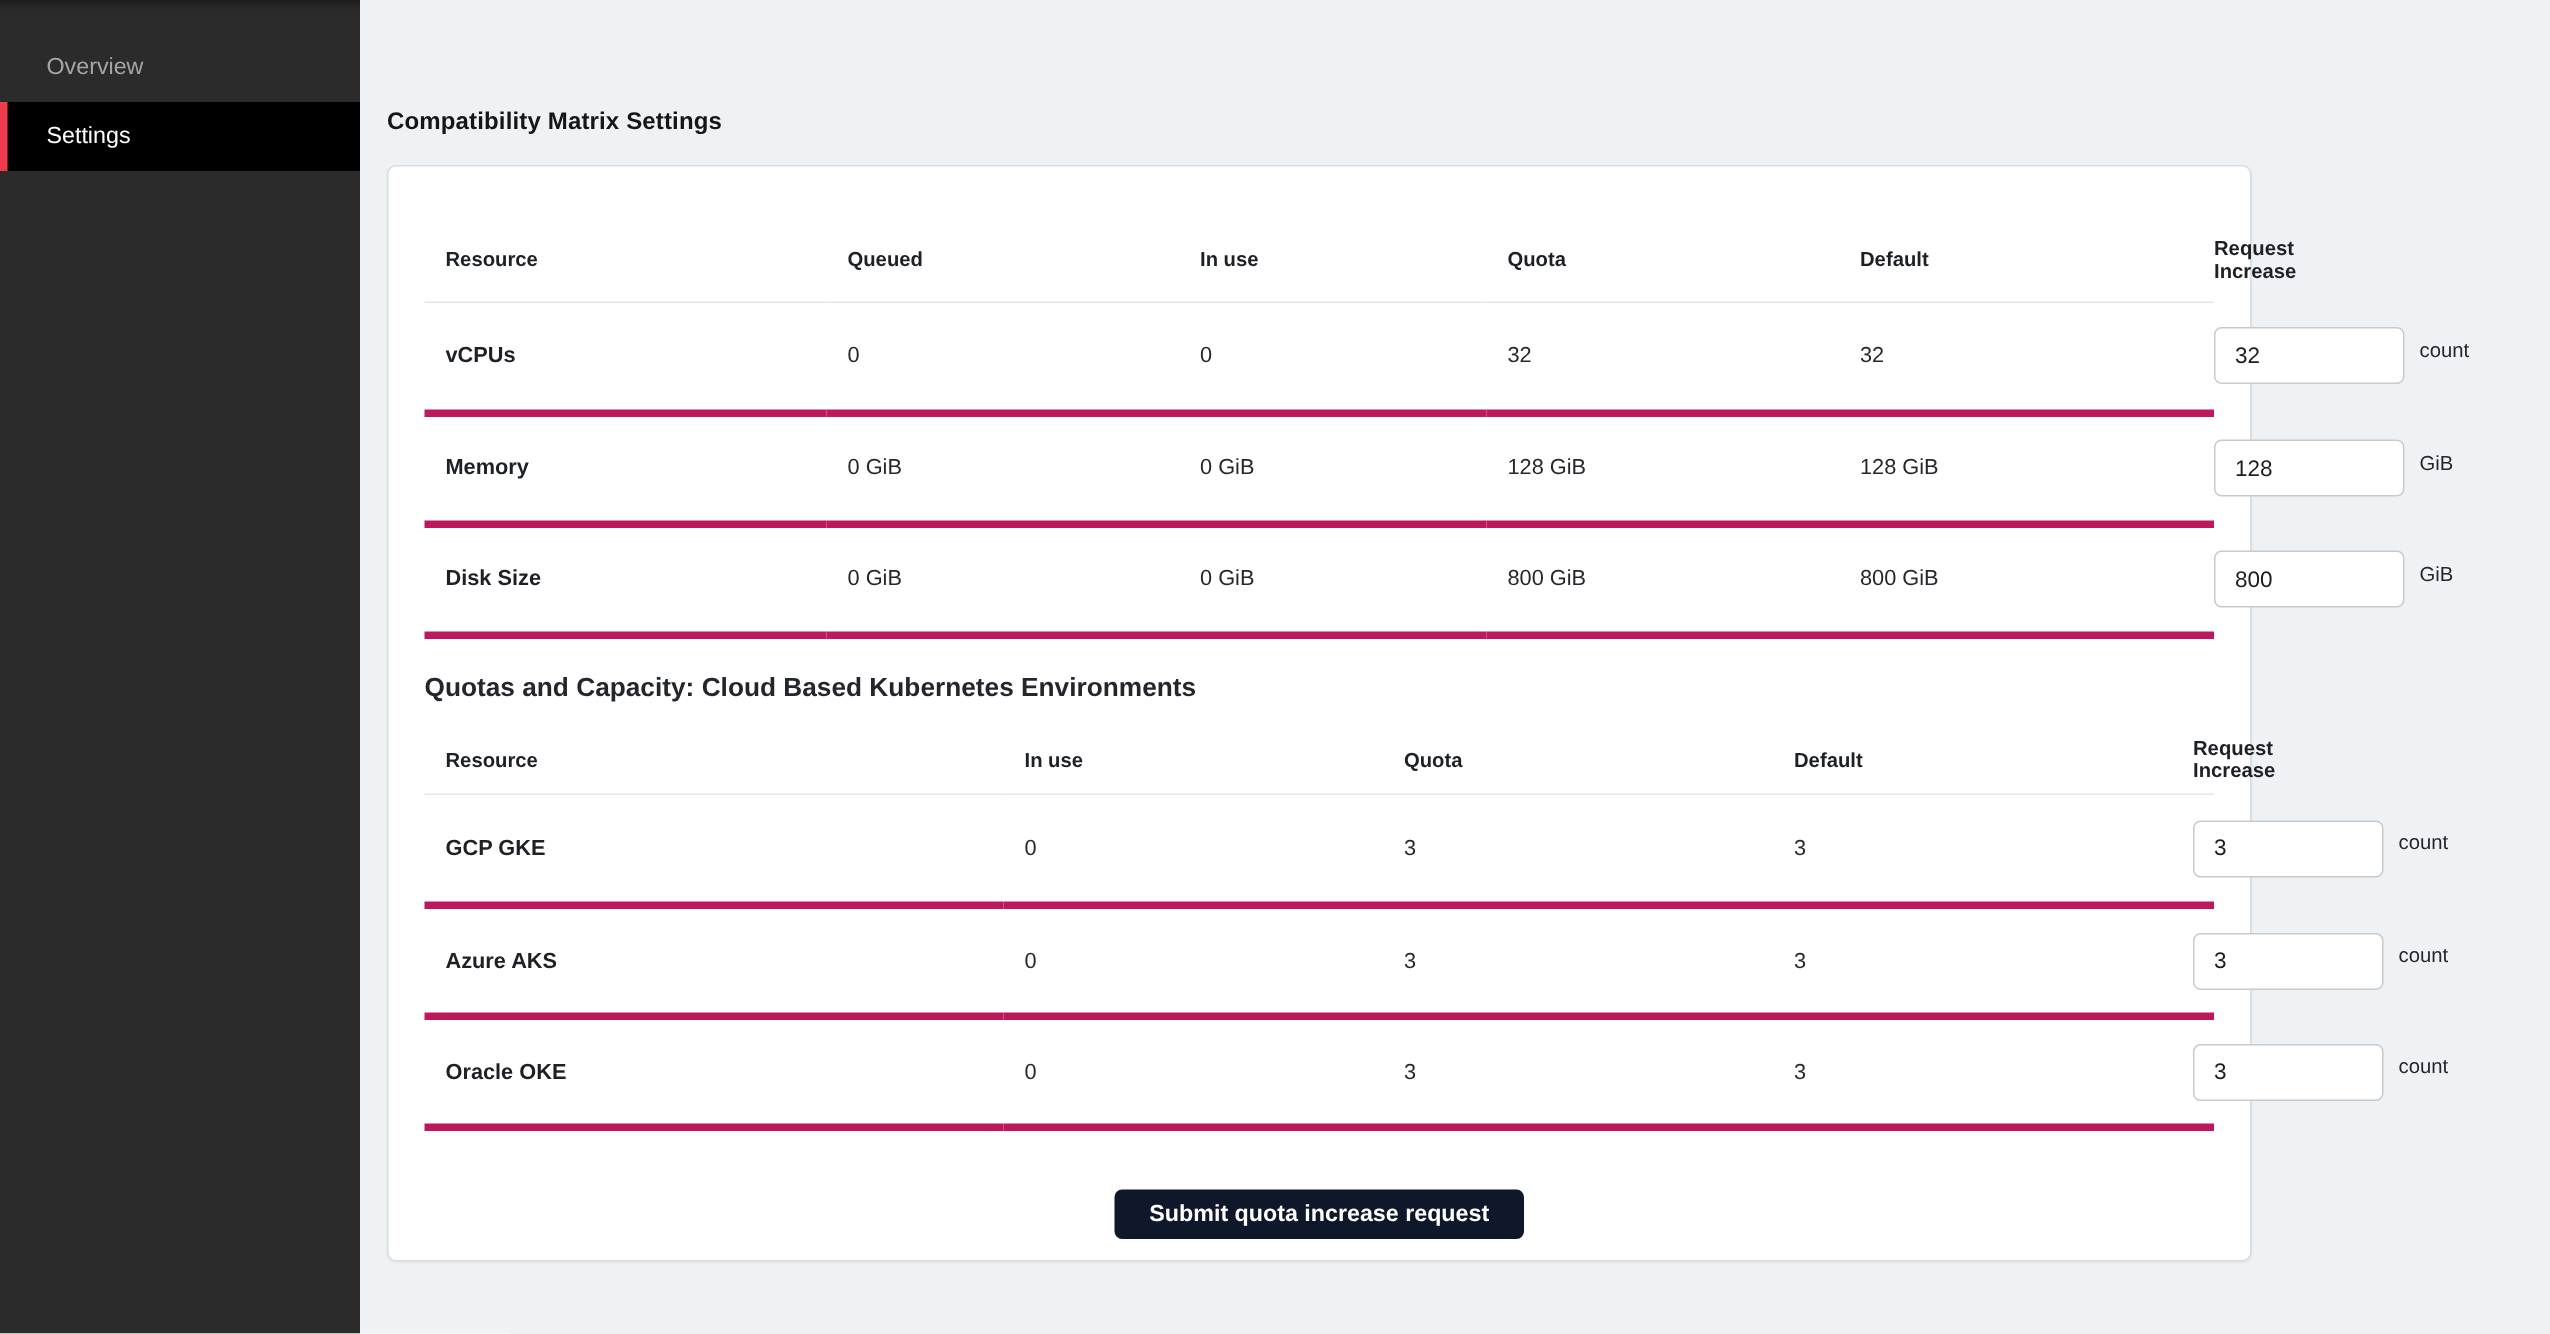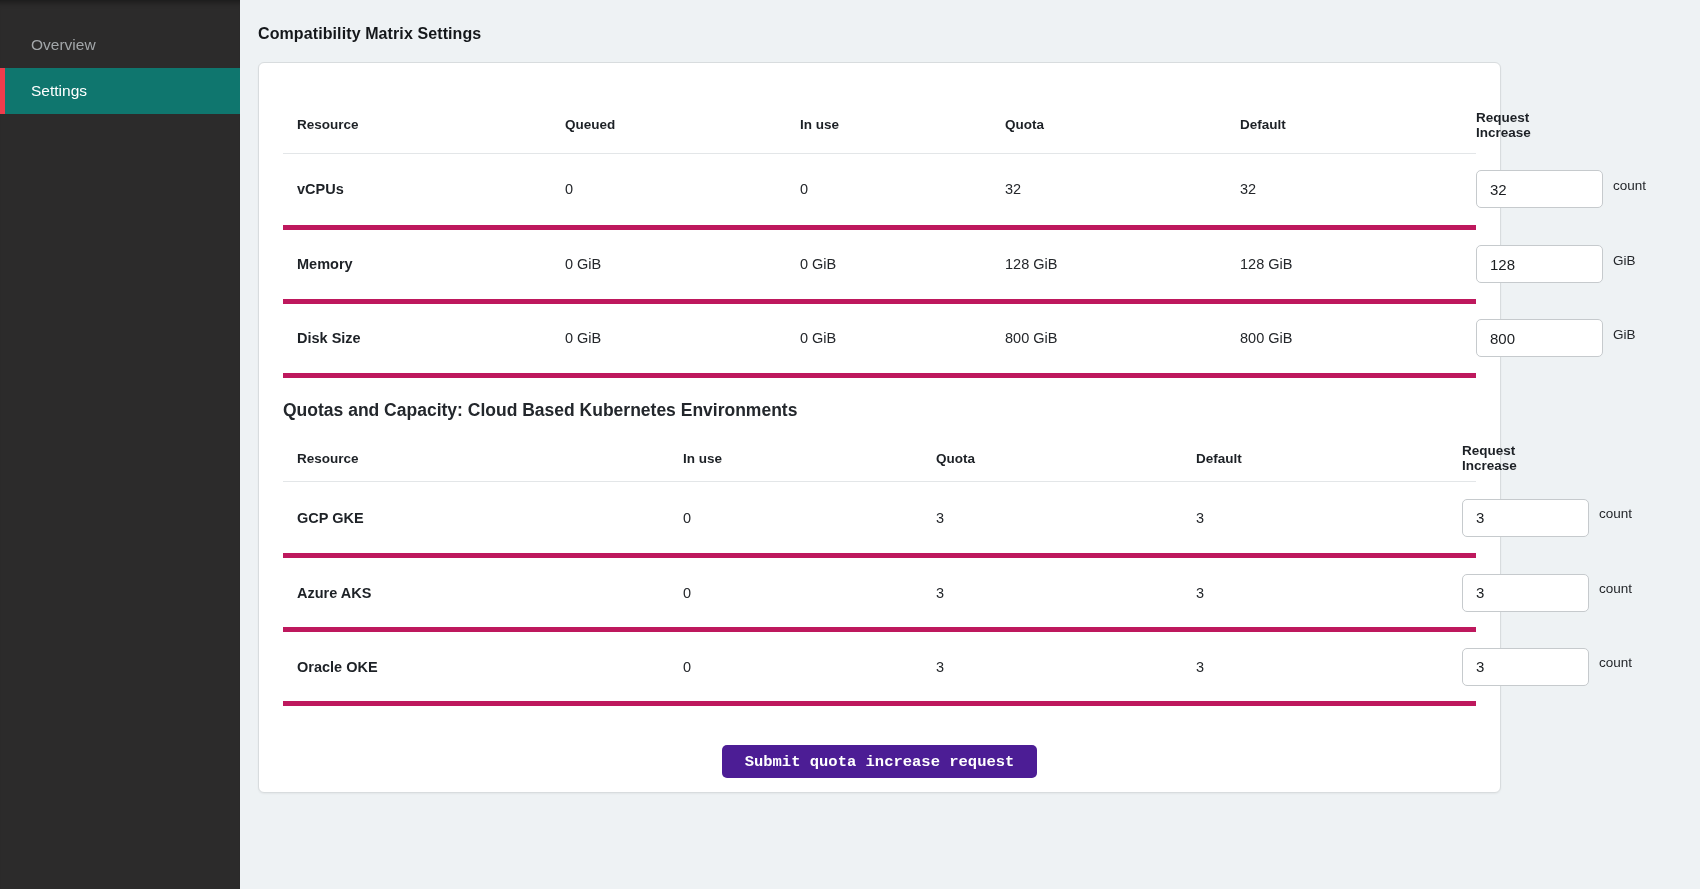--- a/index.html
+++ b/index.html
@@ -2,39 +2,39 @@
 <html><head>
 <meta charset="utf-8">
 <style>
   * { box-sizing: border-box; margin: 0; padding: 0; }
   html, body { width: 1700px; height: 889px; overflow: hidden; }
   body {
     font-family: "Liberation Sans", sans-serif;
     background: #eef2f4;
     color: #24272b;
   }
-  .app { display: flex; width: 1346px; height: 889px; }
+  .app { display: flex; width: 1346px; height: 889px; align-items: center; }
 
   
   .sidebar {
     width: 240px; min-width: 240px; height: 100%;
     background: #2c2b2b;
     box-shadow: inset 0 8px 6px -6px rgba(0,0,0,.45);
   }
   .nav { padding-top: 22px; }
   .nav-item {
     position: relative;
     height: 46px;
     display: flex; align-items: center;
     padding-left: 31px;
     font-size: 15.5px;
     color: #a2a6a9;
     cursor: pointer;
   }
-  .nav-item.active { background: #0f766e; color: #ffffff; }
+  .nav-item.active { background: #000000; color: #ffffff; }
   .nav-item .accent {
     position: absolute; left: 0; top: 0; bottom: 0;
     width: 5px; background: #ef3c4c;
   }
 
   
   .main { flex: 1; padding: 0 17px 0 18px; }
   .page-title {
     margin: 19px 0 13px 0;
     font-size: 16px; font-weight: 700; line-height: 30px;
@@ -78,23 +78,23 @@
     font-size: 15px; color: #1b1e21;
     background: #ffffff;
     outline: none;
   }
   .unit { font-size: 13.5px; color: #24272b; transform: translateY(-4px); }
 
   
   .button-row { margin-top: 24px; text-align: center; }
   .submit-btn {
     height: 33px; padding: 0 23px;
-    background: #4c1d95; color: #ffffff;
+    background: #0f172a; color: #ffffff;
     border: none; border-radius: 5px;
-    font-family: Liberation Mono, monospace;
+    font-family: Liberation Sans, sans-serif;
     font-size: 15.5px; font-weight: 700;
     cursor: pointer;
     margin-top: 15px;
   }
 </style>
 </head>
 <body>
 
 <div class="app">
 

